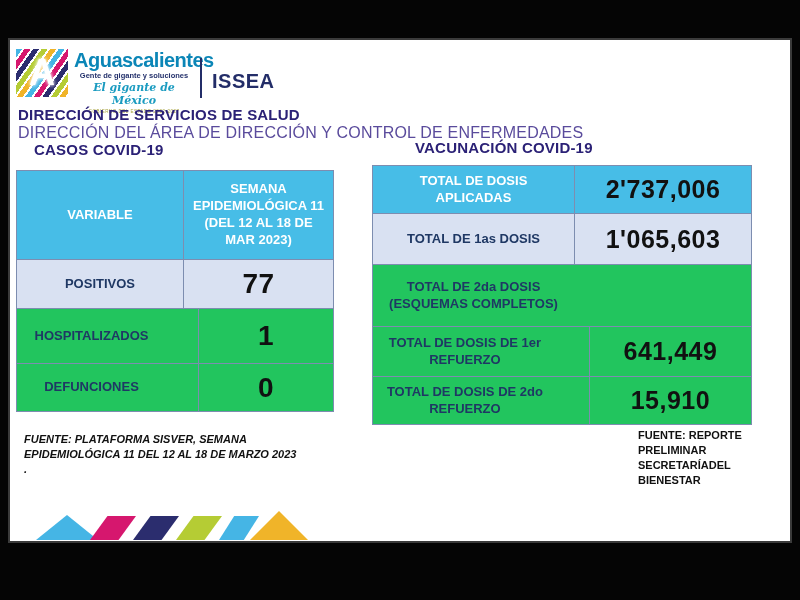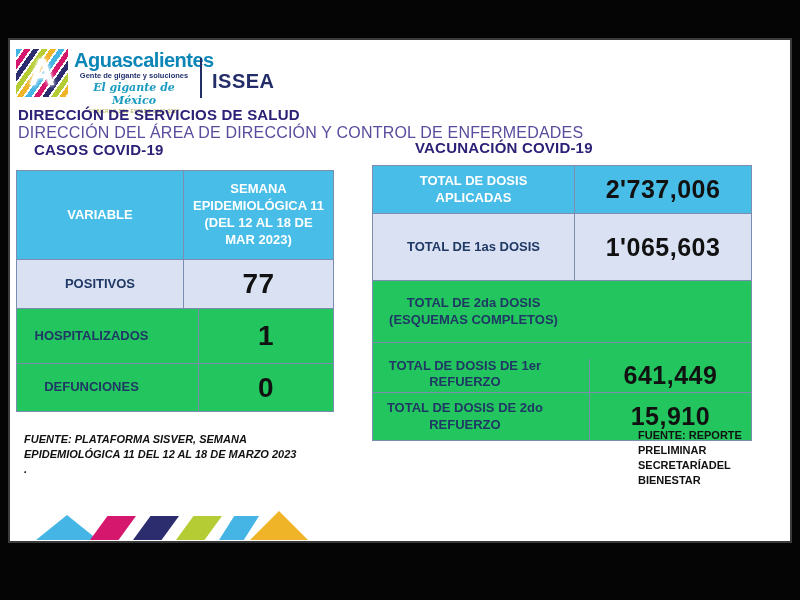--- a/index.html
+++ b/index.html
@@ -54,22 +54,22 @@
   .row-blue  { background:#47bde7; }
 
   .cases { left:6px; top:130px; width:318px; }
   .cases .c1 { width:166px; } .cases .c2 { width:150px; }
   .cases .r-head { height:88px; } .cases .r1 { height:49px; }
   .cases .r2 { height:55px; } .cases .r3 { height:48px; }
   .cases .val { font-size:28px; }
 
   .vacc { left:362px; top:125px; width:380px; }
   .vacc .c1 { width:201px; } .vacc .c2 { width:177px; }
-  .vacc .r1 { height:47px; } .vacc .r2 { height:67px; } .vacc .r3 { height:62px; }
-  .vacc .r4 { height:50px;align-items:flex-end; } .vacc .r5 { height:48px; }
+  .vacc .r1 { height:47px; } .vacc .r2 { height:51px; } .vacc .r3 { height:62px; }
+  .vacc .r4 { height:50px; } .vacc .r5 { height:48px; }
 
   
   .foot { position:absolute; font-size:11px; font-weight:bold; color:#111111; line-height:1.35; }
   .foot-left { left:14px; top:392px; width:360px;font-style:italic; }
   .foot-right { left:628px; top:388px; width:150px; }
 
   
   .decor { position:absolute; left:0; bottom:1px; width:100%; height:32px; }
   .shape { position:absolute; bottom:0; }
   .tri  { clip-path:polygon(50% 0, 100% 100%, 0 100%); }

